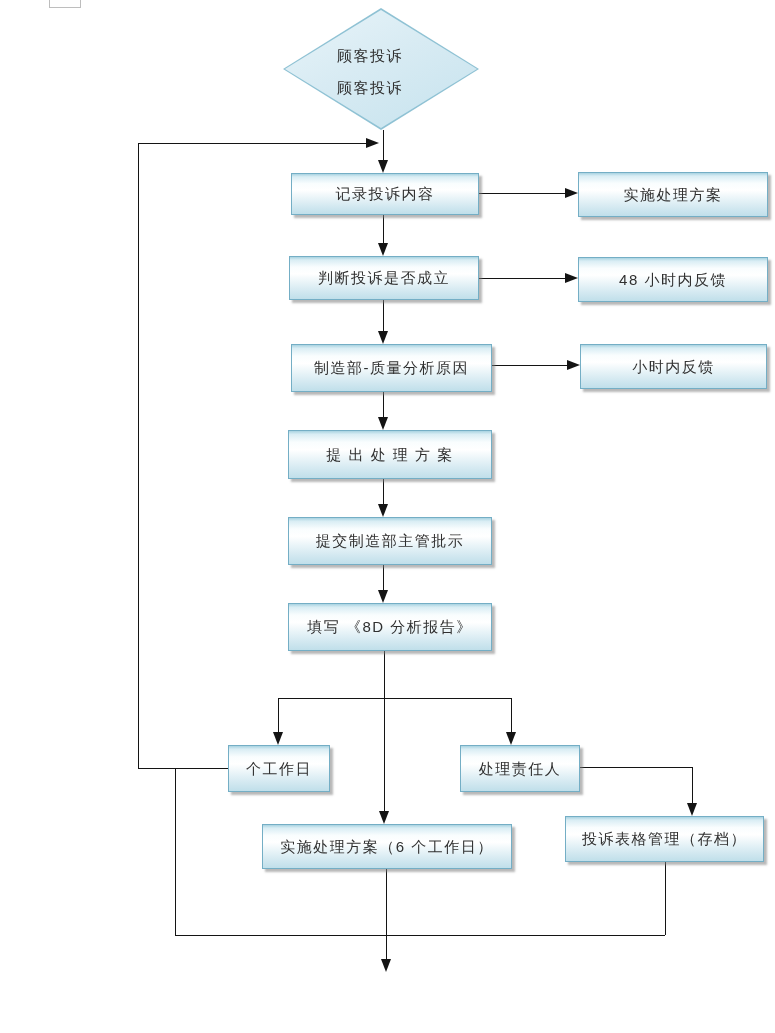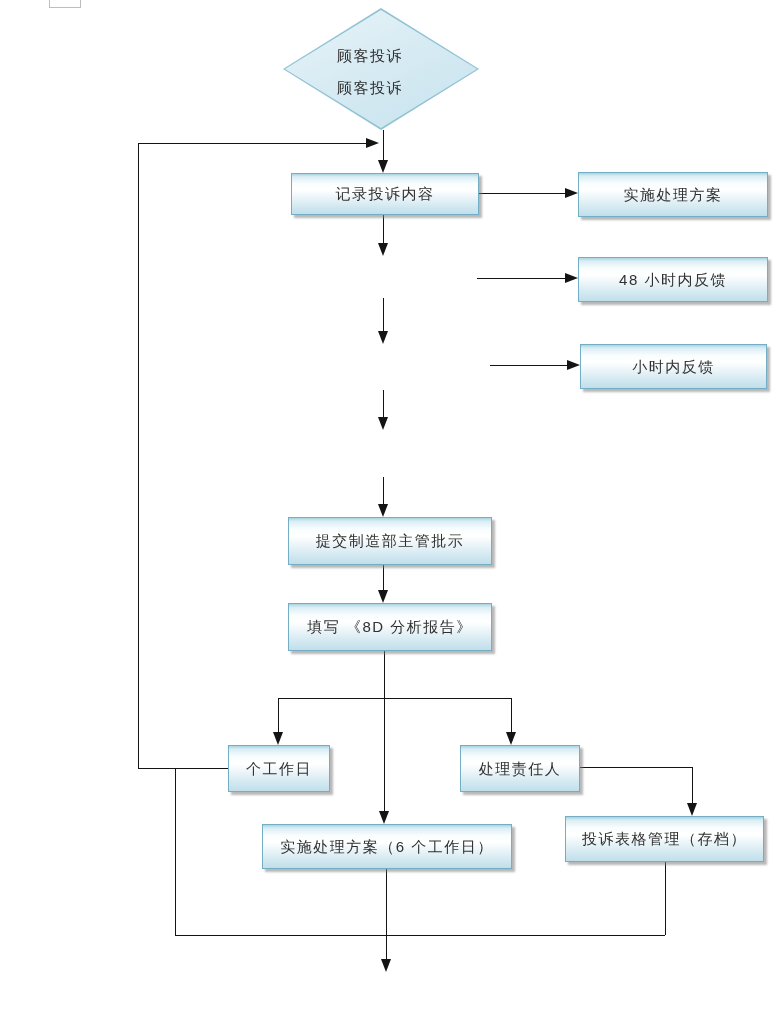--- a/index.html
+++ b/index.html
@@ -101,25 +101,34 @@
     <div>顾客投诉</div>
     <div>顾客投诉</div>
   </div>
 
   <div class="node" style="left:291px;top:173px;width:186px;height:40px">
     <span>记录投诉内容</span>
   </div>
   <div class="node" style="left:578px;top:172px;width:188px;height:43px">
     <span>实施处理方案</span>
   </div>
+  <div class="node" style="left:289px;top:256px;width:188px;height:42px">
+    <span>判断投诉是否成立</span>
+  </div>
   <div class="node" style="left:578px;top:257px;width:188px;height:43px">
     <span>48 小时内反馈</span>
   </div>
+  <div class="node" style="left:291px;top:344px;width:199px;height:46px">
+    <span>制造部-质量分析原因</span>
+  </div>
   <div class="node" style="left:580px;top:344px;width:185px;height:43px">
     <span>小时内反馈</span>
+  </div>
+  <div class="node" style="left:288px;top:430px;width:202px;height:47px">
+    <span>提 出 处 理 方 案</span>
   </div>
   <div class="node" style="left:288px;top:517px;width:202px;height:46px">
     <span>提交制造部主管批示</span>
   </div>
   <div class="node" style="left:288px;top:603px;width:202px;height:46px">
     <span>填写 《8D 分析报告》</span>
   </div>
   <div class="node" style="left:228px;top:745px;width:100px;height:45px">
     <span>个工作日</span>
   </div>

